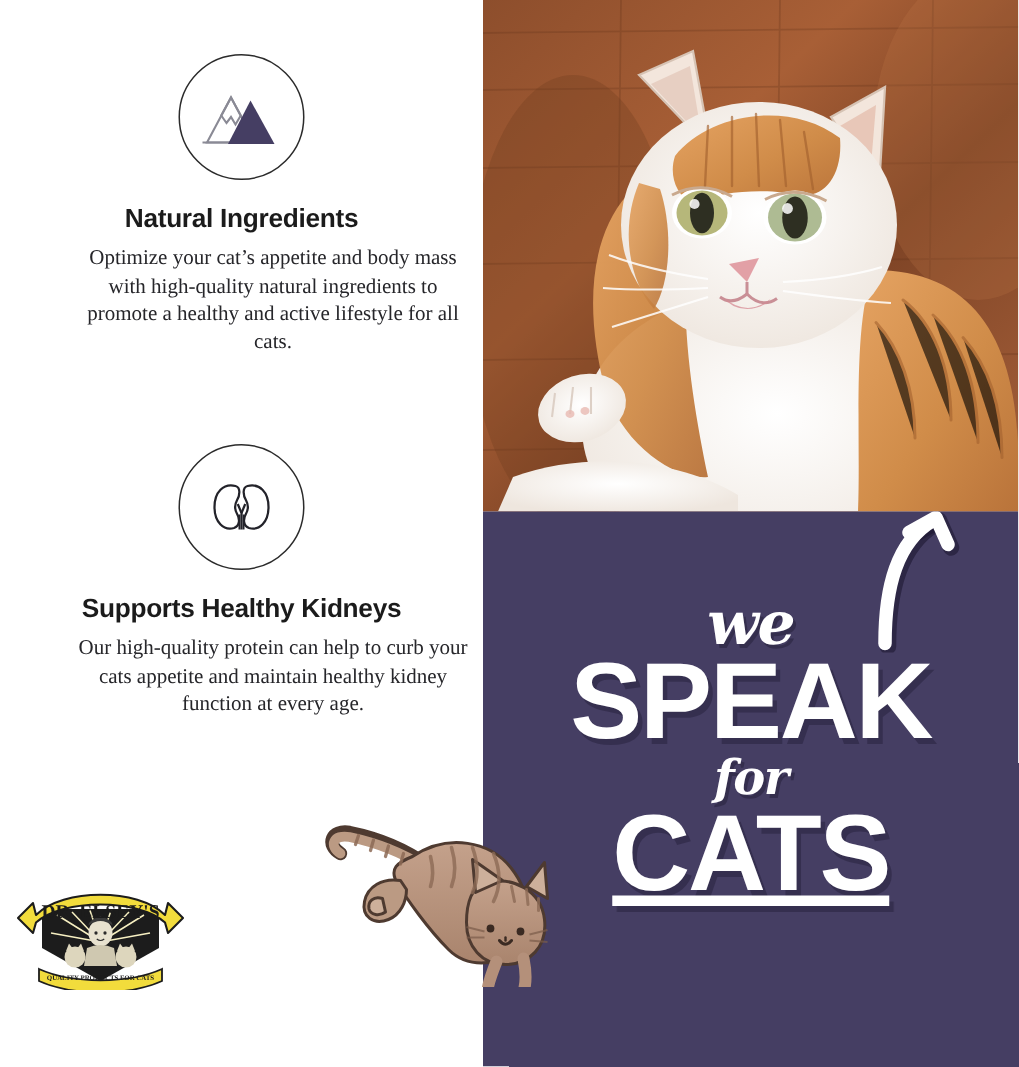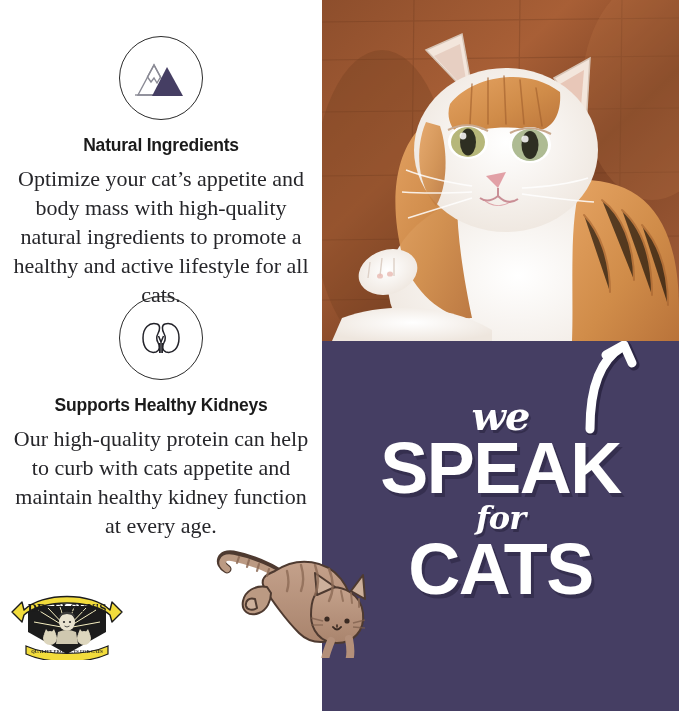--- a/index.html
+++ b/index.html
@@ -60,23 +60,24 @@
     font-size: 17.5px;
     letter-spacing: -0.2px;
     color: #1b1b1b;
     line-height: 1.1;
   }
 
   .feature-body {
     margin-top: 9px;
     padding: 0 6px;
     font-family: "Liberation Serif", serif;
-    font-size: 22px;
+    font-size: 14px;
     line-height: 1.32;
     color: #26262a;
+    margin-left: 42px;
   }
 
   
   .logo {
     position: absolute;
     left: 8px;
     top: 588px;
     width: 118px;
     height: 72px;
     text-align: center;
@@ -138,20 +139,21 @@
     line-height: 0.92;
     letter-spacing: -1.5px;
     text-shadow: 3px 4px 0 rgba(30,26,50,0.40);
   }
   .slogan-script.for-line {
     font-size: 32px;
     margin-top: 2px;
   }
   .slogan-big.cats-line {
     margin-top: 2px;
+    text-decoration: underline;
   }
 
   
   .cartoon-cat {
     position: absolute;
     left: 215px;
     top: 533px;
     width: 180px;
     height: 125px;
     pointer-events: none;
@@ -197,21 +199,21 @@
                    C 32.5 24.8, 32.5 21.2, 31 18.5
                    C 29 15, 28.5 10, 32 9 Z" fill="none" stroke="#23232a" stroke-width="1.5"></path>
 
           <path d="M25.5 21 L28 27 L28 38" fill="none" stroke="#23232a" stroke-width="1.5"></path>
           <path d="M30.5 21 L28 27" fill="none" stroke="#23232a" stroke-width="1.5"></path>
           <line x1="26.6" y1="28" x2="26.6" y2="38" stroke="#23232a" stroke-width="1.2"></line>
           <line x1="29.4" y1="28" x2="29.4" y2="38" stroke="#23232a" stroke-width="1.2"></line>
         </svg>
       </div>
       <div class="feature-title">Supports Healthy Kidneys</div>
-      <div class="feature-body">Our high-quality protein can help to curb with cats appetite and maintain healthy kidney function at every age.</div>
+      <div class="feature-body">Our high-quality protein can help to curb your cats appetite and maintain healthy kidney function at every age.</div>
     </div>
 
     <div class="logo">
       <svg width="118" height="72" viewBox="0 0 118 72">
 
         <path d="M20 18 L98 18 L98 44 L59 66 L20 44 Z" fill="#1c1c1c"></path>
 
         <g stroke="#f7f0c2" stroke-width="1">
           <line x1="59" y1="40" x2="30" y2="22"></line>
           <line x1="59" y1="40" x2="40" y2="20"></line>

